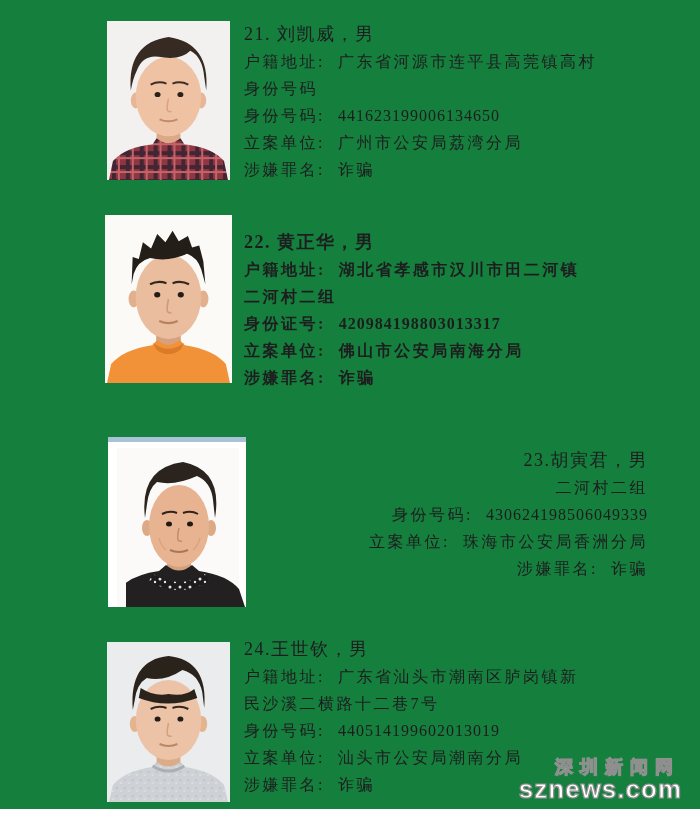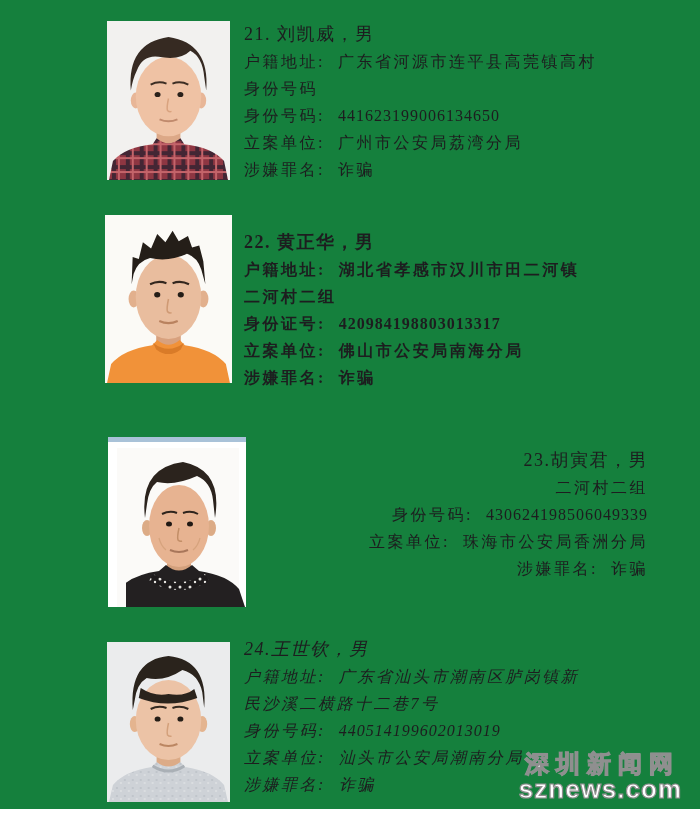--- a/index.html
+++ b/index.html
@@ -14,36 +14,36 @@
   .photo svg{display:block;width:100%;height:100%;}
   .r1 .photo{top:21px;height:159px;}
   .r2 .photo{left:105px;top:215px;width:127px;height:168px;}
   .r3 .photo{left:108px;top:437px;width:138px;height:170px;}
   .r4 .photo{top:642px;height:160px;}
 
   .info{position:absolute;left:244px;width:404px;}
   .r1 .info{top:20px;}
   .r2 .info{top:228px;font-weight:bold;}
   .r3 .info{top:446px;text-align:right;}
-  .r4 .info{top:635px;font-style:italic;}
+  .r4 .info{top:635px;}
 
   .title{font-size:18px;line-height:28px;letter-spacing:1.5px;white-space:nowrap;}
   .line{font-size:16px;line-height:27px;letter-spacing:2.5px;white-space:nowrap;}
   .label{margin-right:13px;}
   .num{letter-spacing:1px;}
 
   .watermark{
     position:absolute;right:18px;bottom:6px;text-align:right;
     font-family:"Liberation Sans","DejaVu Sans",sans-serif;
     font-weight:bold;color:#ffffff;
     -webkit-text-stroke:1.2px #8f8f8f;
     text-shadow:0 0 1px #aaaaaa;
     line-height:1.02;
   }
-  .wm-cn{font-size:24px;letter-spacing:7px;padding-right:2px;}
+  .wm-cn{font-size:18px;letter-spacing:7px;padding-right:2px;}
   .wm-en{font-size:26px;letter-spacing:1px;}
 </style>
 </head>
 <body>
 
 <div id="page">
 
   <section class="record r1">
     <div class="photo">
       <svg viewBox="0 0 124 160" preserveAspectRatio="none">

